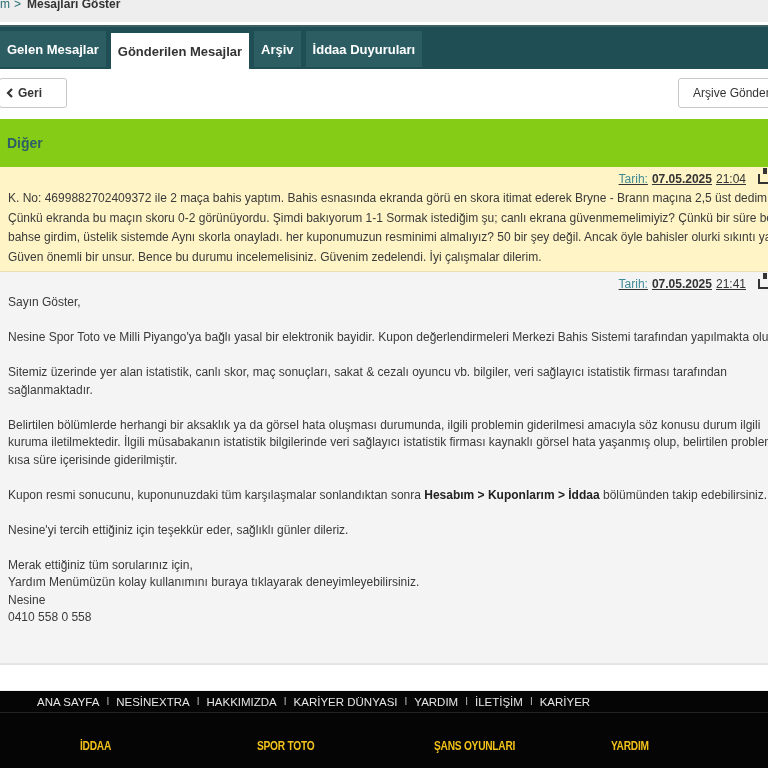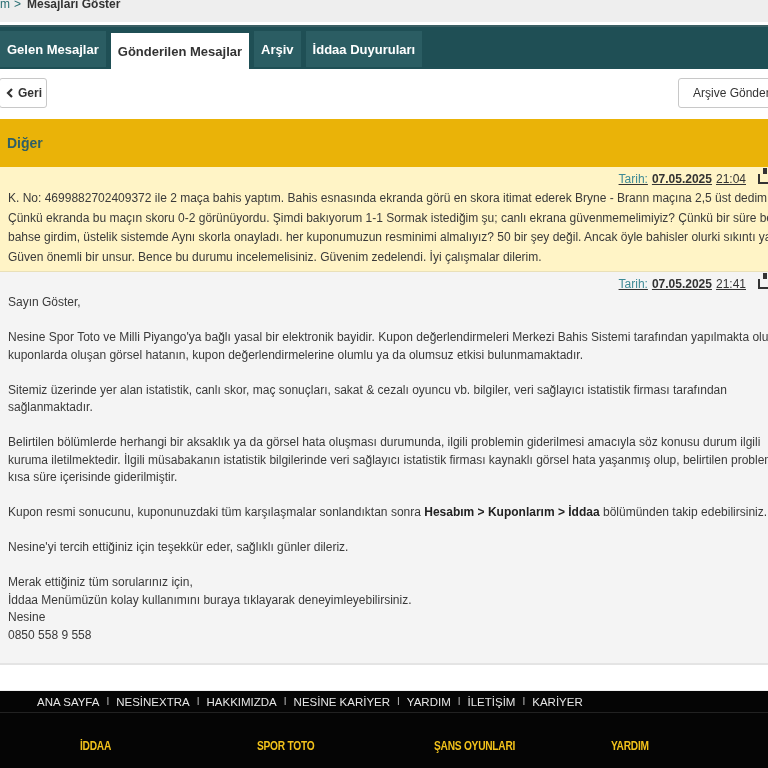--- a/index.html
+++ b/index.html
@@ -10,26 +10,26 @@
     .breadcrumb .crumb-prev { color: #2a6f73; margin-top: -14px; }
     .breadcrumb .crumb-sep { color: #2a6f73; margin: -14px 6px 0 4px; font-size: 12px; }
     .breadcrumb .crumb-cur { color: #333; font-weight: bold; margin-top: -14px; }
 
     .tabbar { position: absolute; top: 25px; left: 0; width: 768px; height: 44px; background: #1f4f55; border-top: 2px solid #3b5f63; display: flex; align-items: flex-end; padding-left: 0; }
     .tab { height: 36px; margin-bottom: 0; margin-right: 5px; padding: 0 7px; display: flex; align-items: center; font-size: 13px; font-weight: bold; color: #ffffff; background: #2b5d63; cursor: pointer; position: relative; top: -2px; }
     .tab.active { background: #ffffff; color: #333; top: 0; height: 36px; }
     .tab.first { }
 
     .actions { position: absolute; top: 69px; left: 0; width: 768px; height: 50px; background: #ffffff; }
-    .btn-back { position: absolute; left: -1px; top: 9px; height: 30px; padding: 0 4px 0 6px; border: 1px solid #c8c8c8; border-radius: 3px; background: #fff; font-size: 12px; color: #333; display: flex; align-items: center; gap: 4px; font-weight: bold; }
+    .btn-back { position: absolute; left: -1px; top: 9px; height: 30px; padding: 0 24px 0 6px; border: 1px solid #c8c8c8; border-radius: 3px; background: #fff; font-size: 12px; color: #333; display: flex; align-items: center; gap: 4px; font-weight: bold; }
     .btn-archive { position: absolute; left: 678px; top: 9px; height: 30px; width: 100px; padding: 0 8px; border: 1px solid #c8c8c8; border-radius: 3px; background: #fff; font-size: 12px; color: #333; display: flex; align-items: center; gap: 6px; white-space: nowrap; overflow: hidden; }
     .archive-icon { width: 11px; height: 10px; background: #333; position: relative; display: inline-block; }
     .archive-icon::after { content: ""; position: absolute; left: 3px; top: 4px; width: 5px; height: 1px; background: #fff; }
 
-    .subject-bar { position: absolute; top: 119px; left: 0; width: 768px; height: 48px; background: #eab308; display: flex; align-items: center; padding-left: 7px; font-size: 14px; font-weight: bold; color: #2f5f66; }
+    .subject-bar { position: absolute; top: 119px; left: 0; width: 768px; height: 48px; background: #84cc16; display: flex; align-items: center; padding-left: 7px; font-size: 14px; font-weight: bold; color: #2f5f66; }
 
     .msg-user { position: absolute; top: 167px; left: 0; width: 768px; height: 105px; background: #fff4c6; border-bottom: 1px solid #e9e0b8; }
     .msg-meta { position: absolute; right: 0; height: 20px; font-size: 12px; display: flex; align-items: center; gap: 4px; white-space: nowrap; text-decoration: underline; }
     .meta-label { color: #3d8a95; }
     .meta-date { color: #333; font-weight: bold; }
     .meta-time { color: #333; text-align: right; }
     .tray-icon { width: 14px; height: 10px; border: 2px solid #333; border-top: none; margin-left: 8px; margin-right: -4px; position: relative; }
     .tray-icon::before { content: ""; position: absolute; left: 3px; top: -6px; width: 4px; height: 6px; background: #333; }
     .msg-user .msg-meta { top: 2px; }
     .msg-body-user { position: absolute; top: 22px; left: 8px; width: 800px; font-size: 12px; line-height: 19.5px; color: #3a3a3a; }
@@ -103,55 +103,54 @@
   <div class="msg-meta">
     <span class="meta-label">Tarih:</span>
     <span class="meta-date">07.05.2025</span>
     <span class="meta-time">21:41</span>
     <span class="tray-icon"></span>
   </div>
   <div class="reply-body">
     <p>Sayın Göster,</p>
     <p>
       <span>Nesine Spor Toto ve Milli Piyango'ya bağlı yasal bir elektronik bayidir. Kupon değerlendirmeleri Merkezi Bahis Sistemi tarafından yapılmakta olup,</span><br>
-      <span>kuponlarda oluşan görsel hatanın, kupon değerlendirmelerine olumlu ya da olumsuz etkisi bulunmamaktadır.</span>
     </p>
     <p>
       <span>Sitemiz üzerinde yer alan istatistik, canlı skor, maç sonuçları, sakat &amp; cezalı oyuncu vb. bilgiler, veri sağlayıcı istatistik firması tarafından</span><br>
       <span>sağlanmaktadır.</span>
     </p>
     <p>
       <span>Belirtilen bölümlerde herhangi bir aksaklık ya da görsel hata oluşması durumunda, ilgili problemin giderilmesi amacıyla söz konusu durum ilgili</span><br>
       <span>kuruma iletilmektedir. İlgili müsabakanın istatistik bilgilerinde veri sağlayıcı istatistik firması kaynaklı görsel hata yaşanmış olup, belirtilen problem</span><br>
       <span>kısa süre içerisinde giderilmiştir.</span>
     </p>
     <p>
       <span>Kupon resmi sonucunu, kuponunuzdaki tüm karşılaşmalar sonlandıktan sonra </span><b>Hesabım &gt; Kuponlarım &gt; İddaa</b><span> bölümünden takip edebilirsiniz.</span>
     </p>
     <p>Nesine'yi tercih ettiğiniz için teşekkür eder, sağlıklı günler dileriz.</p>
     <p class="tight">
       <span>Merak ettiğiniz tüm sorularınız için,</span><br>
-      <span>İddaa Menümüzün kolay kullanımını buraya tıklayarak deneyimleyebilirsiniz.</span><br>
+      <span>Yardım Menümüzün kolay kullanımını buraya tıklayarak deneyimleyebilirsiniz.</span><br>
       <span>Nesine</span><br>
-      <span>0850 558 9 558</span>
+      <span>0410 558 0 558</span>
     </p>
   </div>
 </div>
 
 <div class="spacer"></div>
 
 <div class="footer">
   <div class="footer-links">
     <a>ANA SAYFA</a>
     <span class="sep">I</span>
     <a>NESİNEXTRA</a>
     <span class="sep">I</span>
     <a>HAKKIMIZDA</a>
     <span class="sep">I</span>
-    <a>NESİNE KARİYER</a>
+    <a>KARİYER DÜNYASI</a>
     <span class="sep">I</span>
     <a>YARDIM</a>
     <span class="sep">I</span>
     <a>İLETİŞİM</a>
     <span class="sep">I</span>
     <a>KARİYER</a>
   </div>
   <div class="footer-cols">
     <span style="left:80px">İDDAA</span>
     <span style="left:257px">SPOR TOTO</span>

